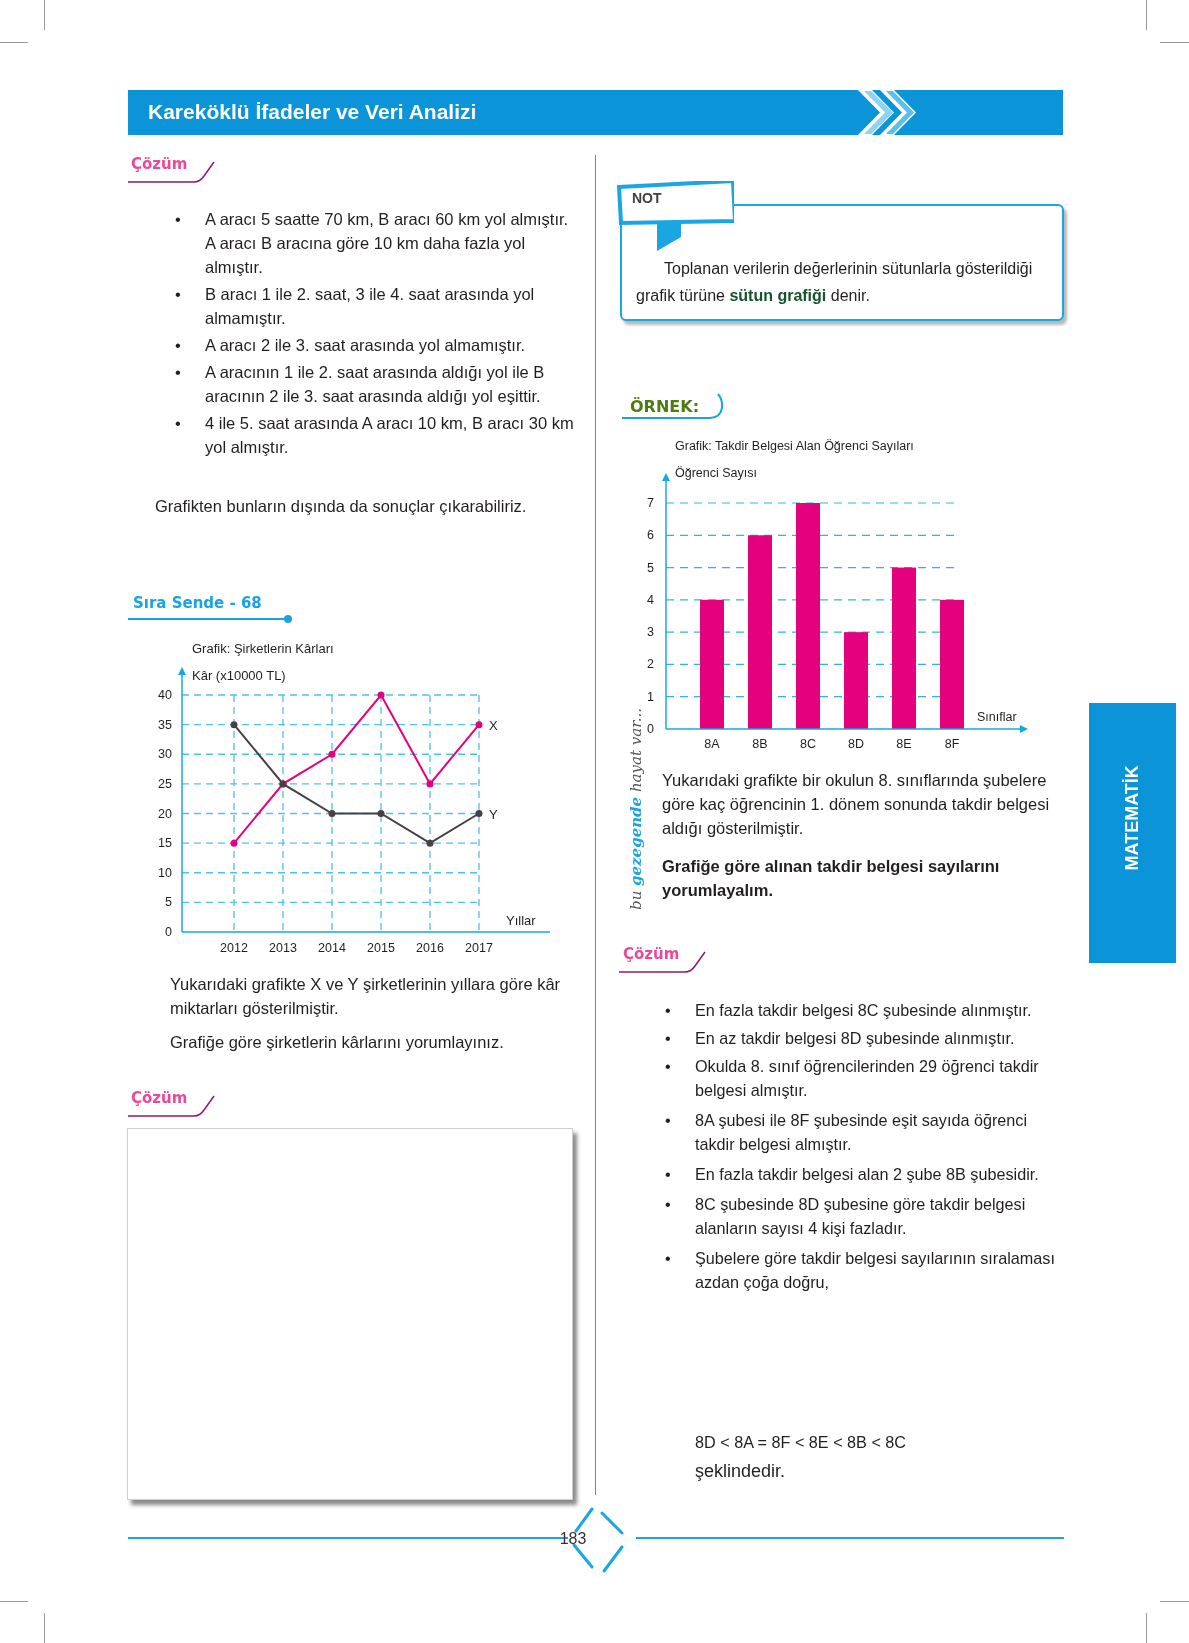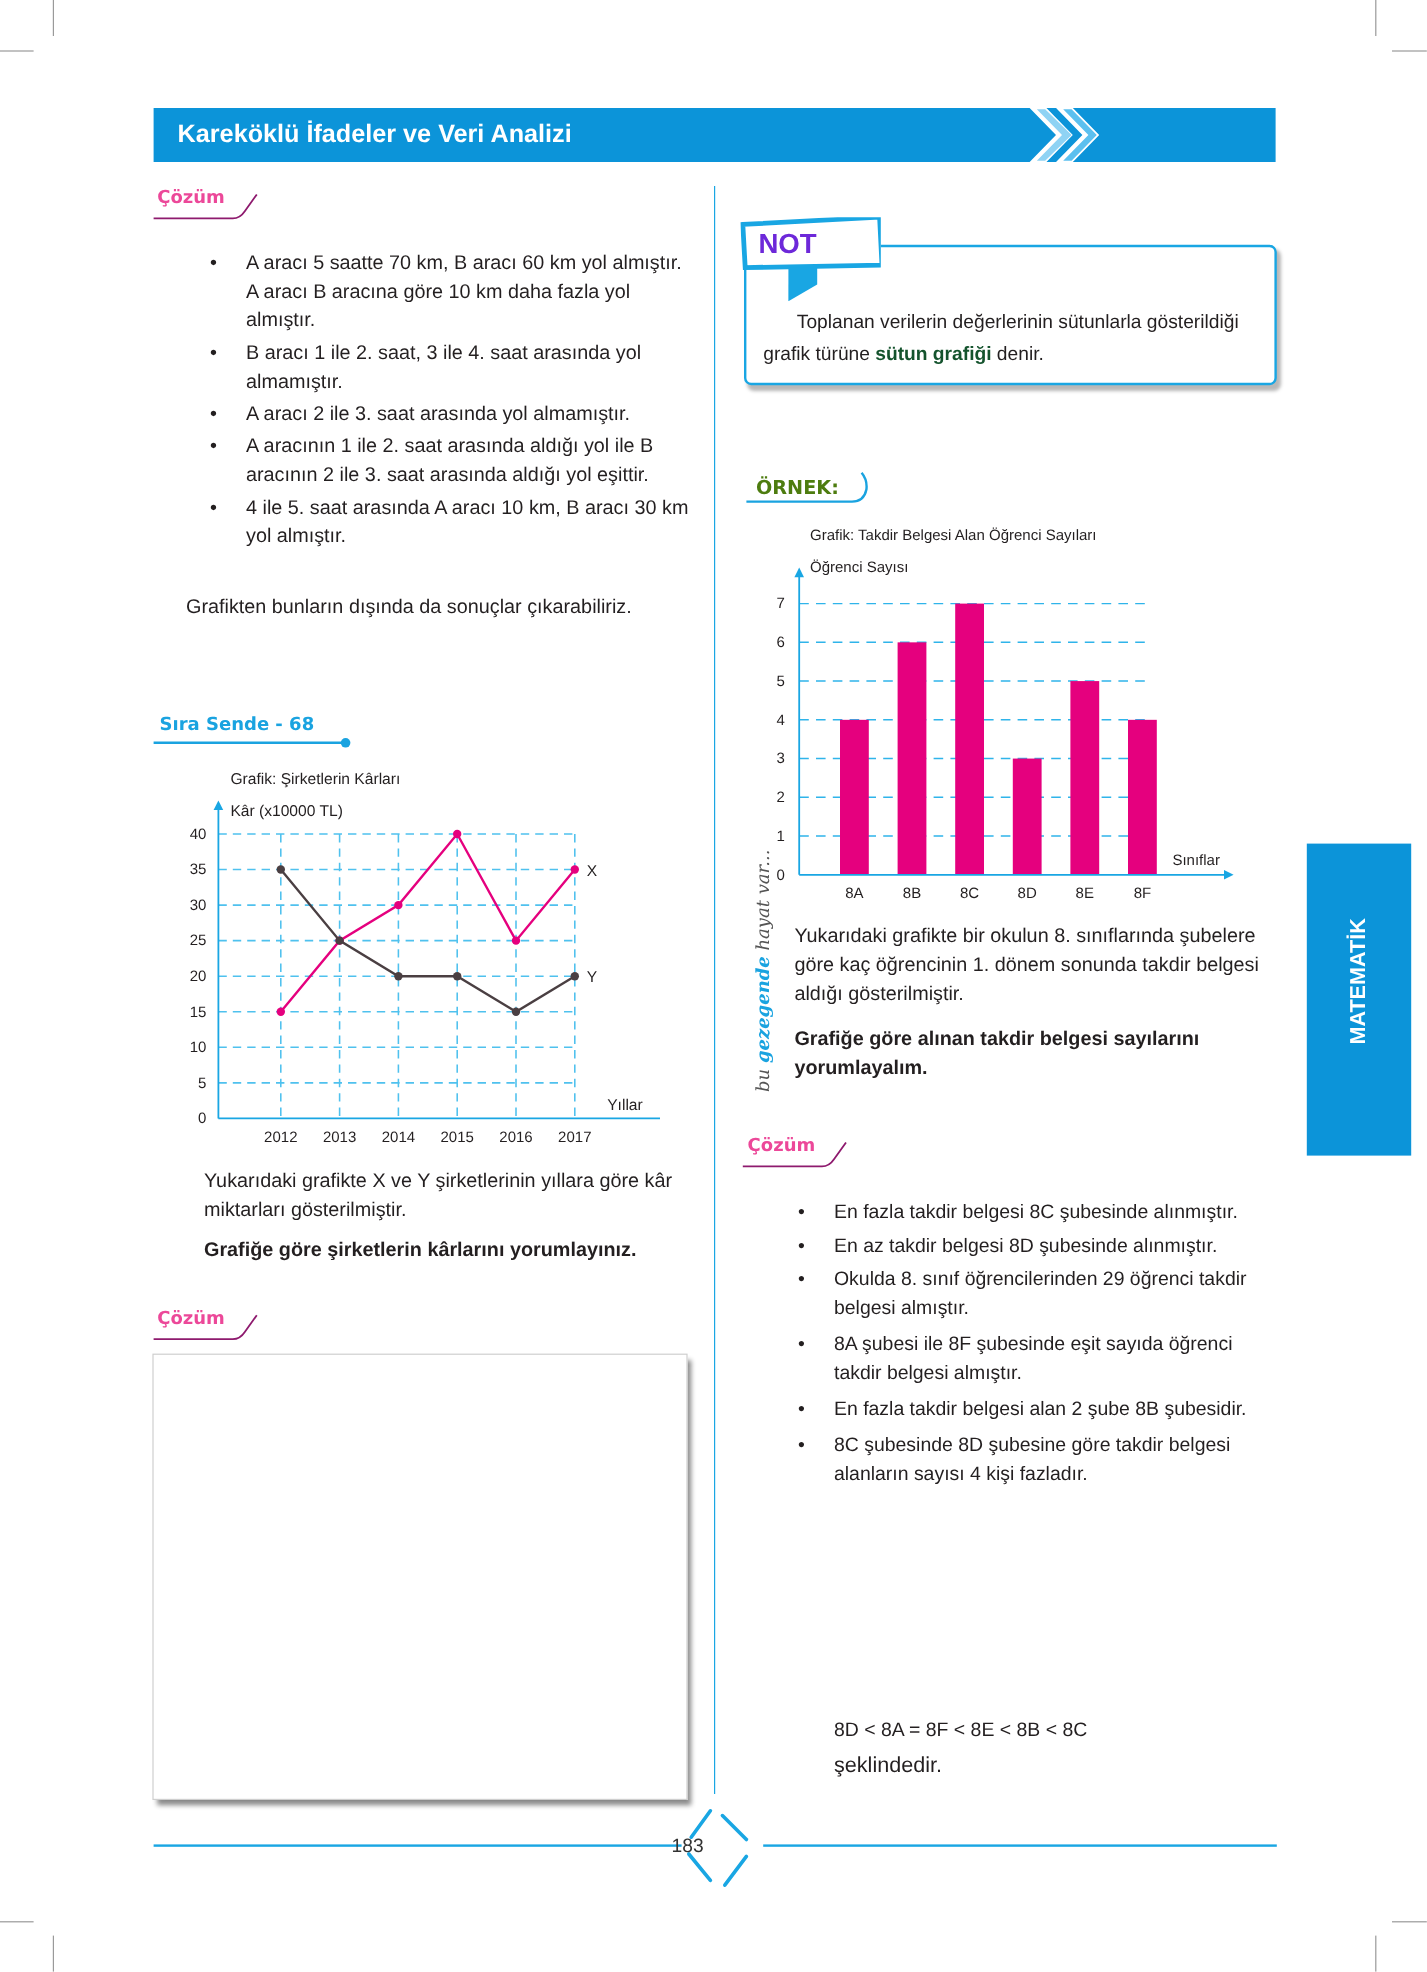--- a/index.html
+++ b/index.html
@@ -24,21 +24,21 @@
   .body-text { position:absolute; font-size:16.5px; line-height:24px; color:#231f20; }
   .bullet-list { list-style:none; margin:0; padding:0; }
   .bullet-list li { position:relative; padding-left:30px; }
   .bullet-list li::before { content:"\2022"; position:absolute; left:0; top:0; }
   .bullet-list li { margin-bottom:3px; }
 
   
   #not-box { left:620px; top:204px; width:440px; height:113px; border:2px solid #19a6e3; border-radius:6px;
              box-shadow:3px 4px 3px #b8b8b8; background:#fff; }
   #not-ribbon { left:617px; top:181px; width:117px; height:38px; }
-  #not-label { left:632px; top:190px; font-size:23px; font-weight:bold; color:#6d28d9; }
+  #not-label { left:632px; top:190px; font-size:14px; font-weight:bold; color:#404040; }
   #not-text { left:636px; top:255px; width:415px; font-size:16px; line-height:27px; }
   #not-text .hl { color:#14532d; font-weight:bold; }
 
   
   #side-tab { left:1089px; top:703px; width:87px; height:260px; background:#0c94d9; }
   #side-tab-label { left:1092px; top:820px; width:80px; font-weight:bold; font-size:18px; color:#fff;
                     transform:rotate(-90deg); text-align:center; transform-origin:center; }
 
   
   #slogan { left:535px; top:800px; font-family:"DejaVu Serif", serif; font-style:italic; font-size:15px; color:#555;
@@ -156,21 +156,21 @@
       <circle cx="133" cy="148.875" r="3.5" fill="#4a3f42"></circle>
       <circle cx="182" cy="178.5" r="3.5" fill="#4a3f42"></circle>
       <circle cx="231" cy="178.5" r="3.5" fill="#4a3f42"></circle>
       <circle cx="280" cy="208.125" r="3.5" fill="#4a3f42"></circle>
       <circle cx="329" cy="178.5" r="3.5" fill="#4a3f42"></circle>
       <text x="339" y="183.5" font-size="13" fill="#231f20">Y</text>
     </g>
 </svg>
 
 <div class="body-text" style="left:170px;top:972px;width:405px;font-size:16.5px;">Yukarıdaki grafikte X ve Y şirketlerinin yıllara göre kâr miktarları gösterilmiştir.</div>
-<div class="body-text" style="left:170px;top:1030px;width:420px;font-weight:bold;">Grafiğe göre şirketlerin kârlarını yorumlayınız.</div>
+<div class="body-text" style="left:170px;top:1030px;width:420px;font-weight:normal;">Grafiğe göre şirketlerin kârlarını yorumlayınız.</div>
 
 <div class="section-tag" style="left:131px;top:1089px;">Çözüm</div>
 <svg class="section-line" style="left:126px;top:1094px;" width="90" height="24">
   <path d="M2,22 L68,22 Q74,22 78,16 L88,2" fill="none" stroke="#8e1a6e" stroke-width="1.5"></path>
 </svg>
 <div id="answer-box" class="abs"></div>
 
 <div id="not-box" class="abs"></div>
 <svg id="not-ribbon" class="abs" viewBox="0 0 117 70" style="height:70px;">
   <polygon points="2,6 116,0 118,40 4,42" fill="#ffffff" stroke="#19a6e3" stroke-width="4"></polygon>
@@ -239,20 +239,21 @@
   <path d="M2,22 L68,22 Q74,22 78,16 L88,2" fill="none" stroke="#8e1a6e" stroke-width="1.5"></path>
 </svg>
 
 <ul class="body-text bullet-list" style="left:665px;top:998px;width:400px;font-size:16.2px;">
   <li style="margin-bottom:4px;">En fazla takdir belgesi 8C şubesinde alınmıştır.</li>
   <li style="margin-bottom:4px;">En az takdir belgesi 8D şubesinde alınmıştır.</li>
   <li style="margin-bottom:6px;">Okulda 8. sınıf öğrencilerinden 29 öğrenci takdir belgesi almıştır.</li>
   <li style="margin-bottom:6px;">8A şubesi ile 8F şubesinde eşit sayıda öğrenci takdir belgesi almıştır.</li>
   <li style="margin-bottom:6px;">En fazla takdir belgesi alan 2 şube 8B şubesidir.</li>
   <li style="margin-bottom:6px;">8C şubesinde 8D şubesine göre takdir belgesi alanların sayısı 4 kişi fazladır.</li>
+  <li style="margin-bottom:0;">Şubelere göre takdir belgesi sayılarının sıralaması azdan çoğa doğru,</li>
 </ul>
 <div class="body-text" style="left:695px;top:1430px;font-size:16.2px;">8D &lt; 8A = 8F &lt; 8E &lt; 8B &lt; 8C</div>
 <div class="body-text" style="left:695px;top:1459px;font-size:18px;">şeklindedir.</div>
 
 <div id="side-tab" class="abs"></div>
 <div id="side-tab-label" class="abs">MATEMATİK</div>
 
 <div id="slogan" class="abs"><span>bu </span><span class="blue">gezegende</span><span> hayat var...</span></div>
 
 <div id="footer-left" class="abs"></div>

